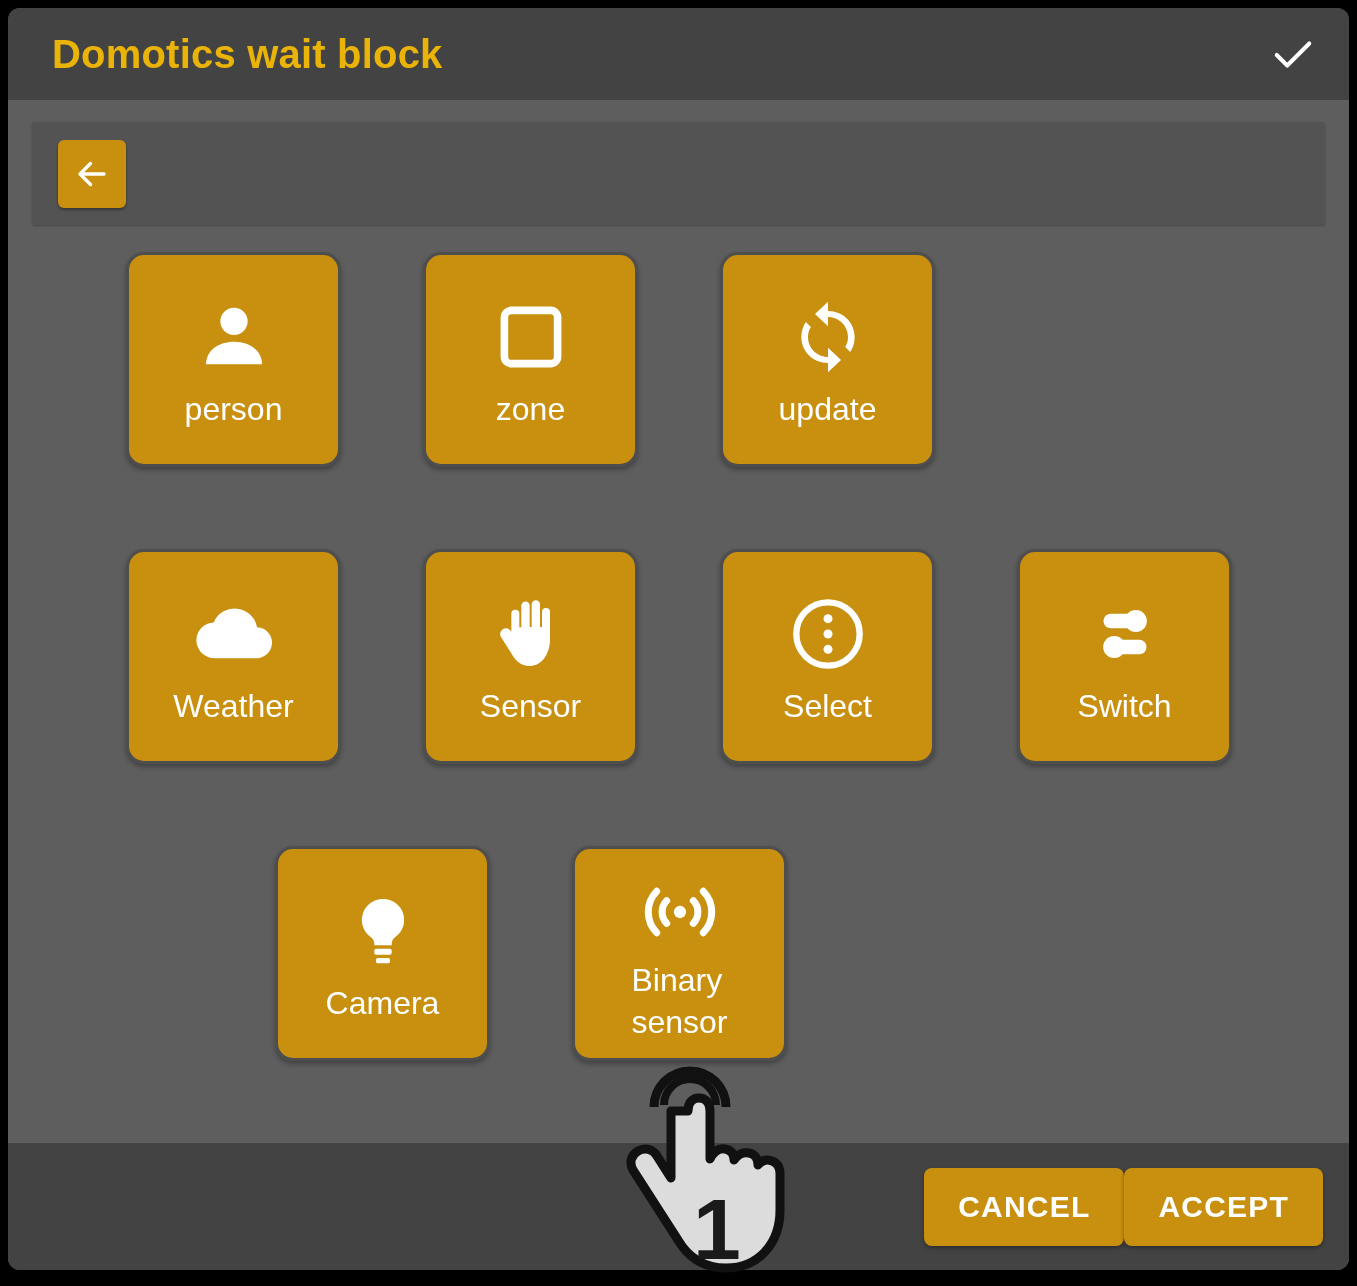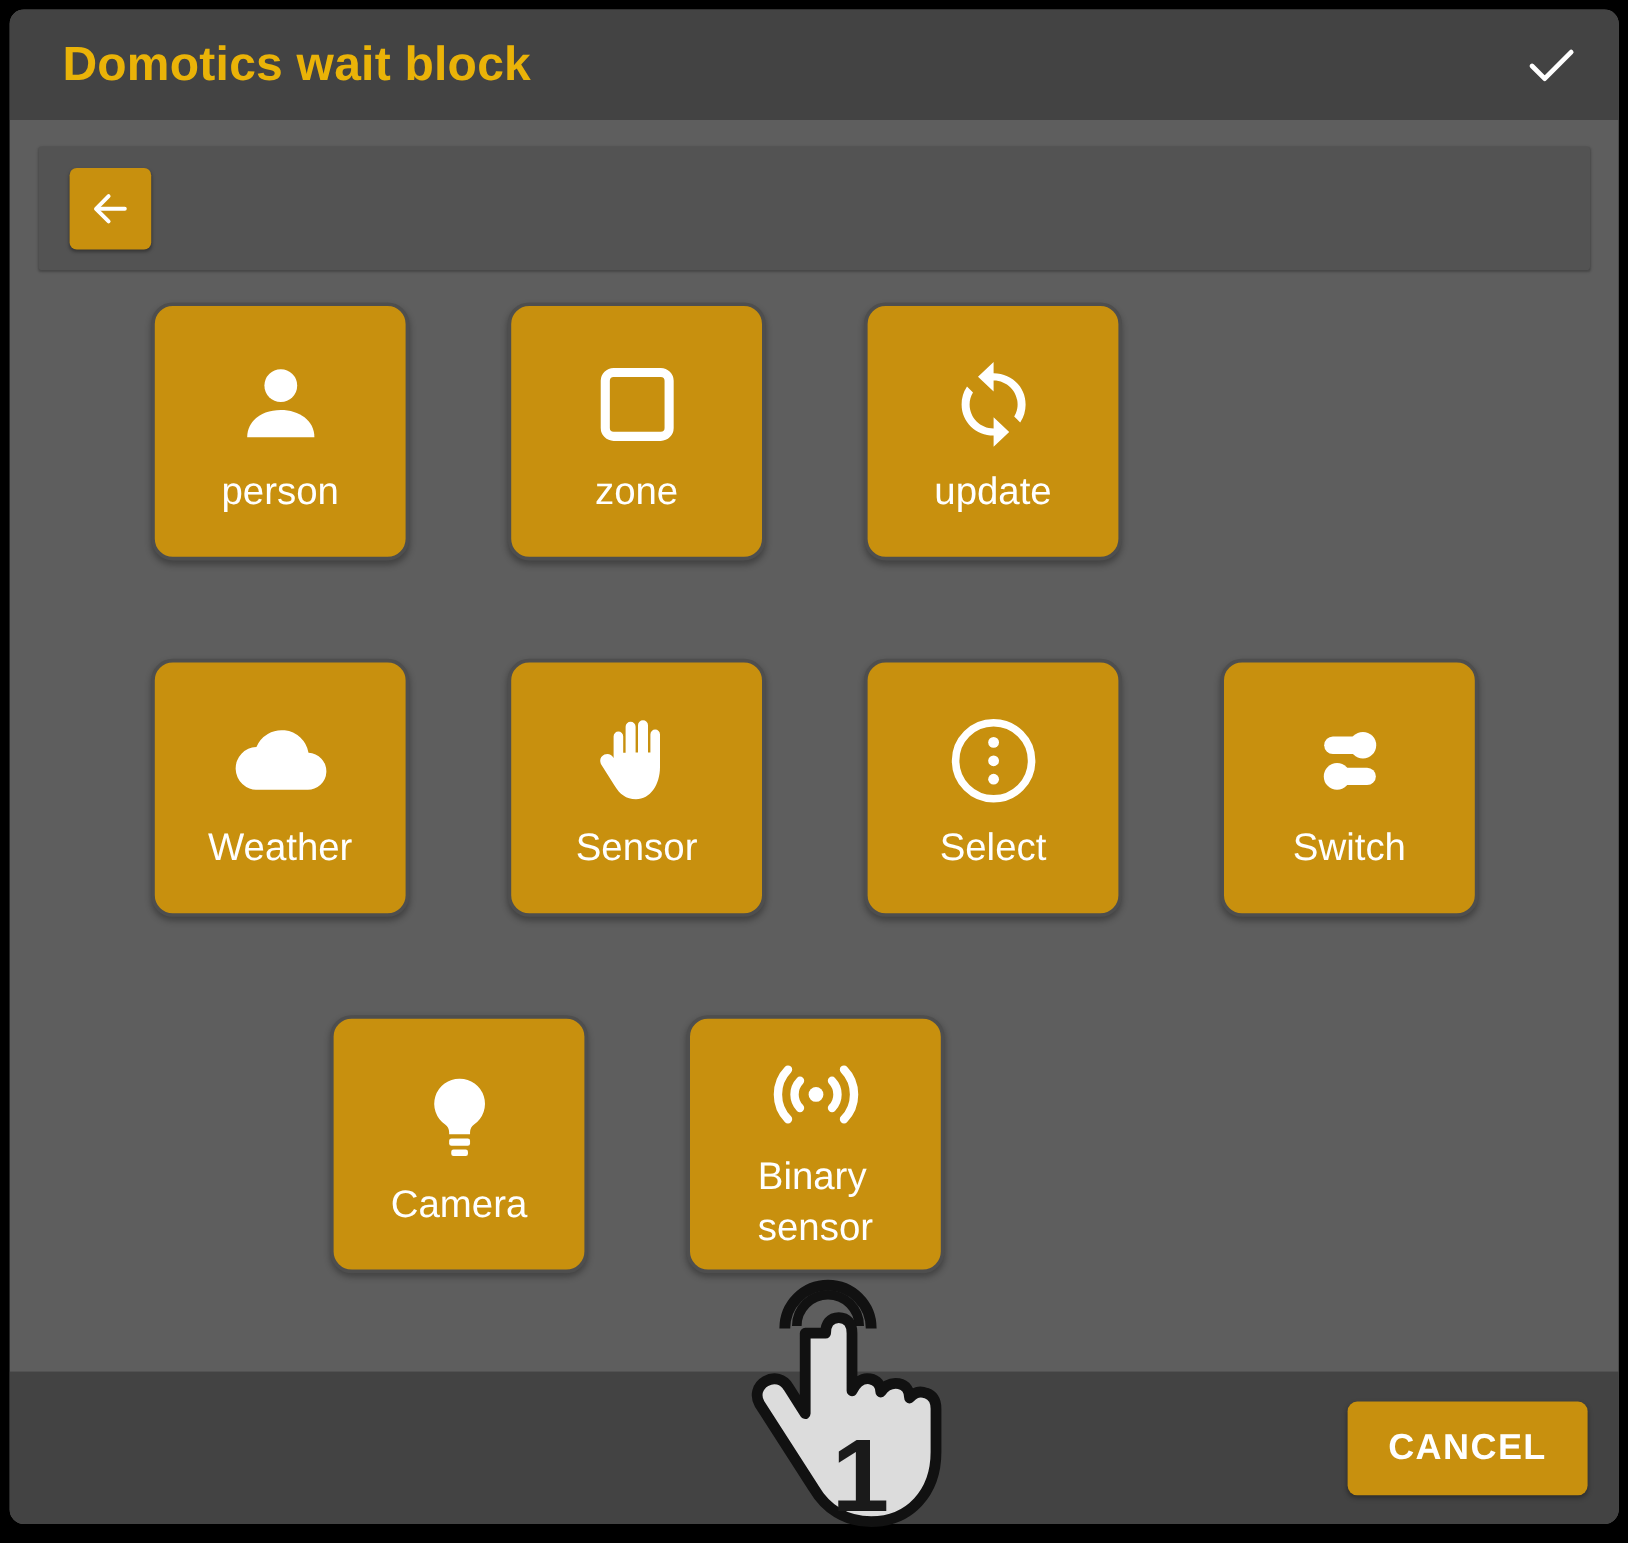--- a/index.html
+++ b/index.html
@@ -306,20 +306,21 @@
           </svg>
         </div>
         <div class="tile-label">Binary
 sensor</div>
       </div>
     </div>
   </div>
 
   <div class="footer">
     <button class="action-button">CANCEL</button>
+    <button class="action-button">ACCEPT</button>
   </div>
 </div>
 
 <div class="cursor-overlay">
   <svg width="220" height="223" viewBox="0 0 220 223">
 
     <g fill="none" stroke="#111111" stroke-width="9">
       <path d="M58 52 a36 36 0 0 1 72 0" transform="translate(-4,-8)"></path>
     </g>
     <g fill="none" stroke="#111111" stroke-width="8">

